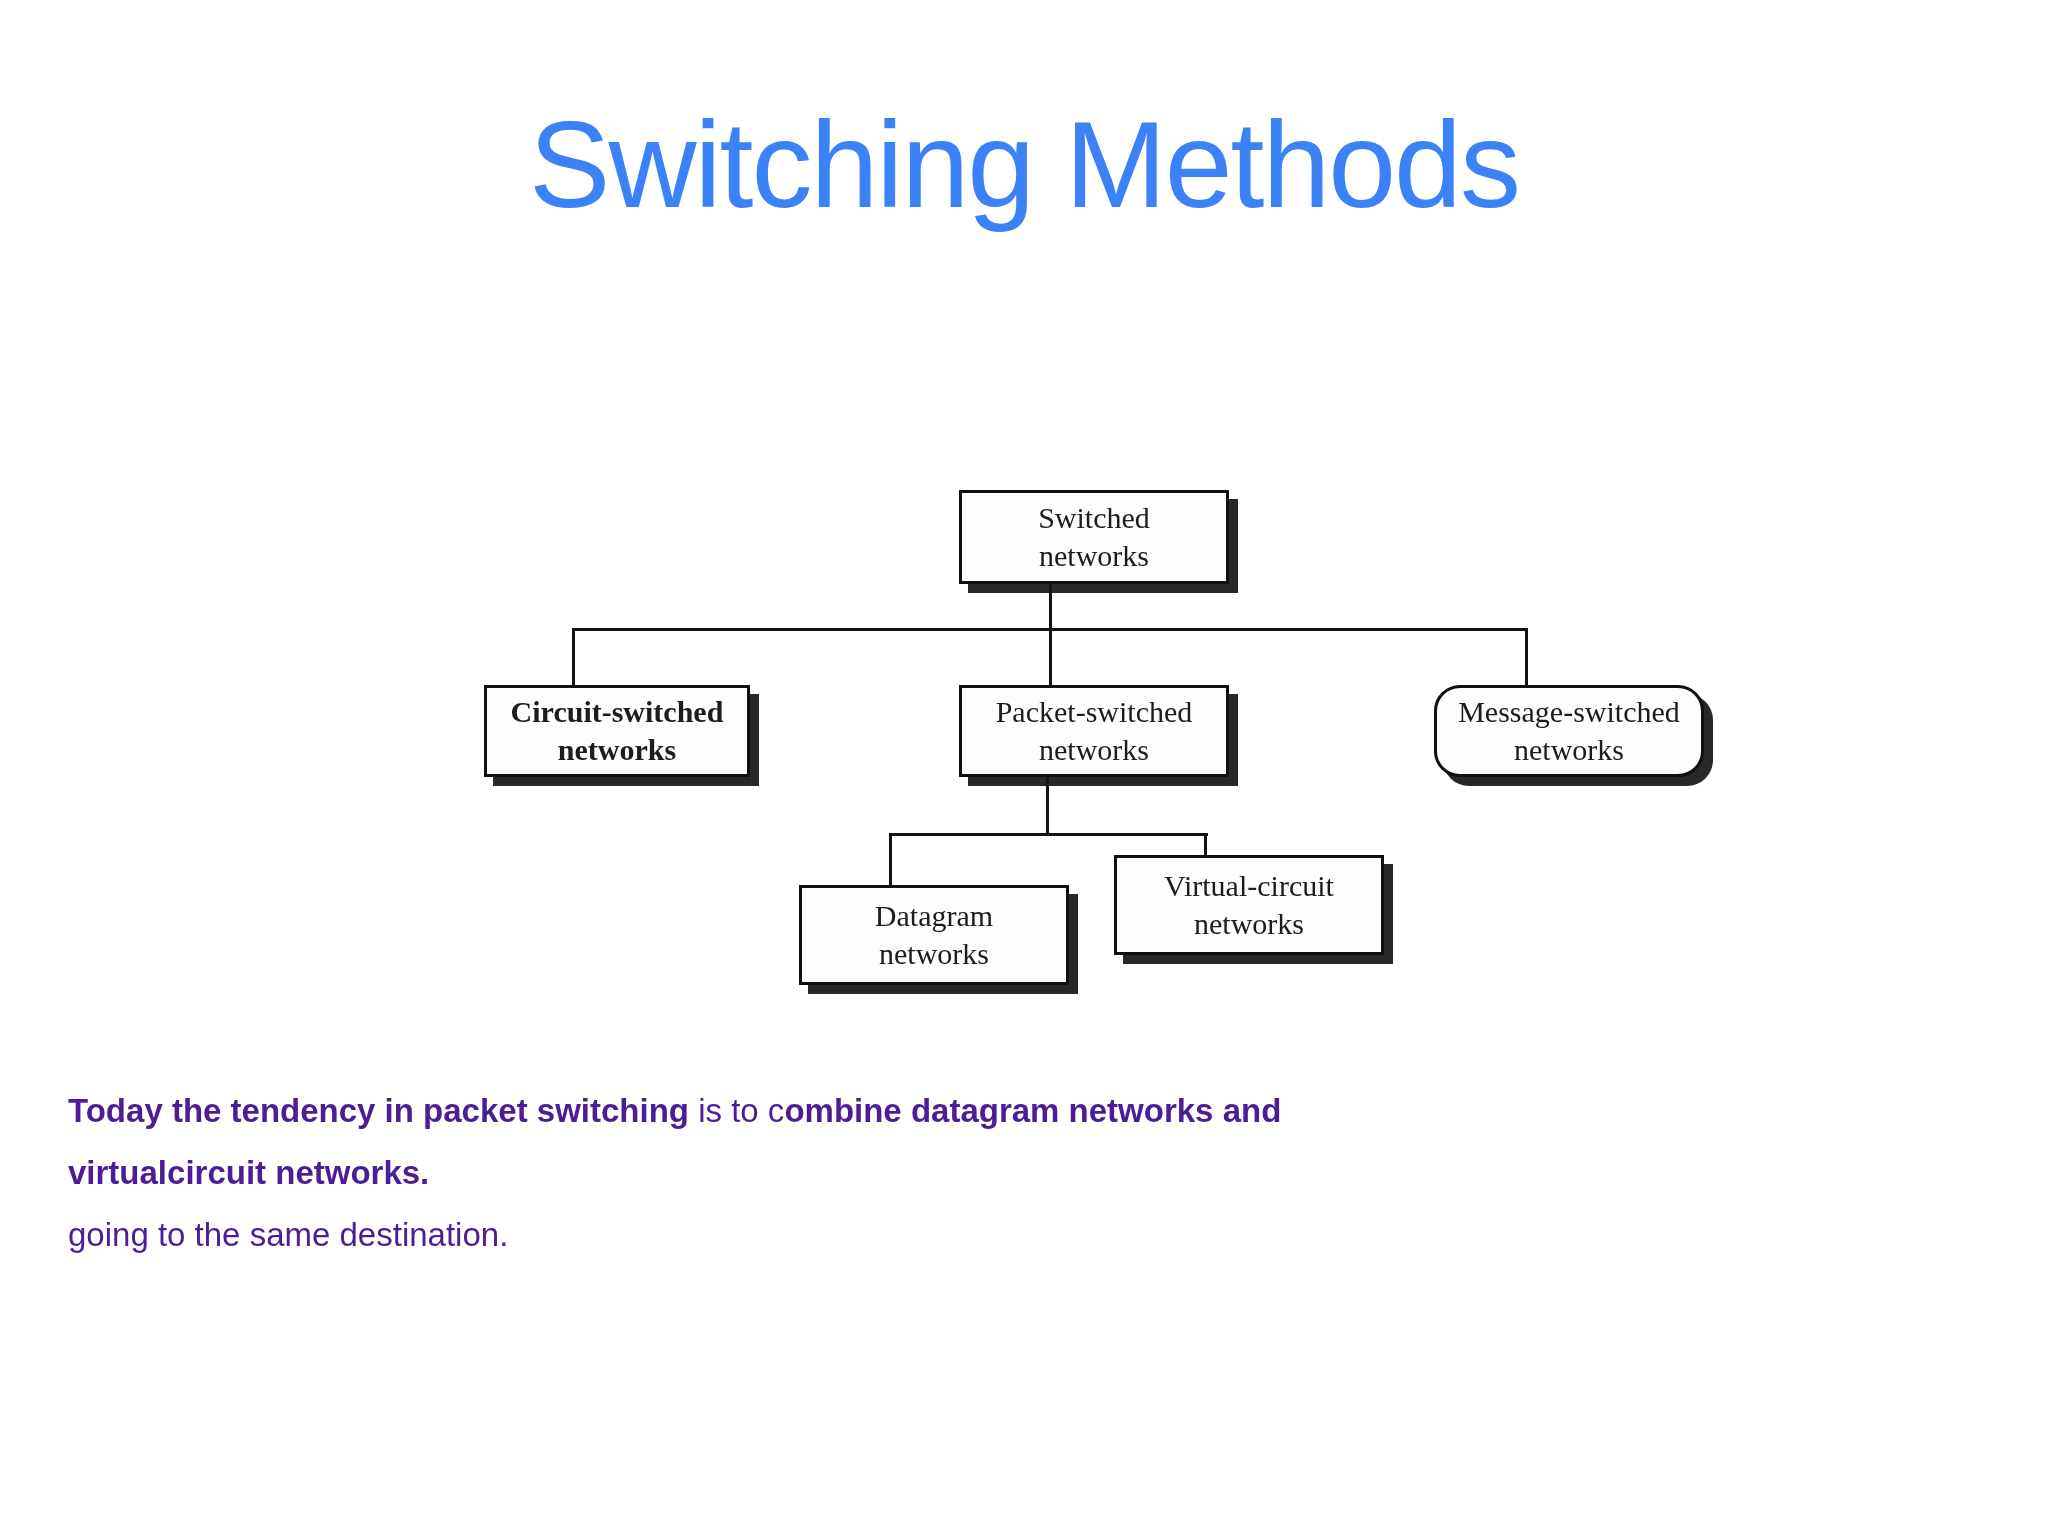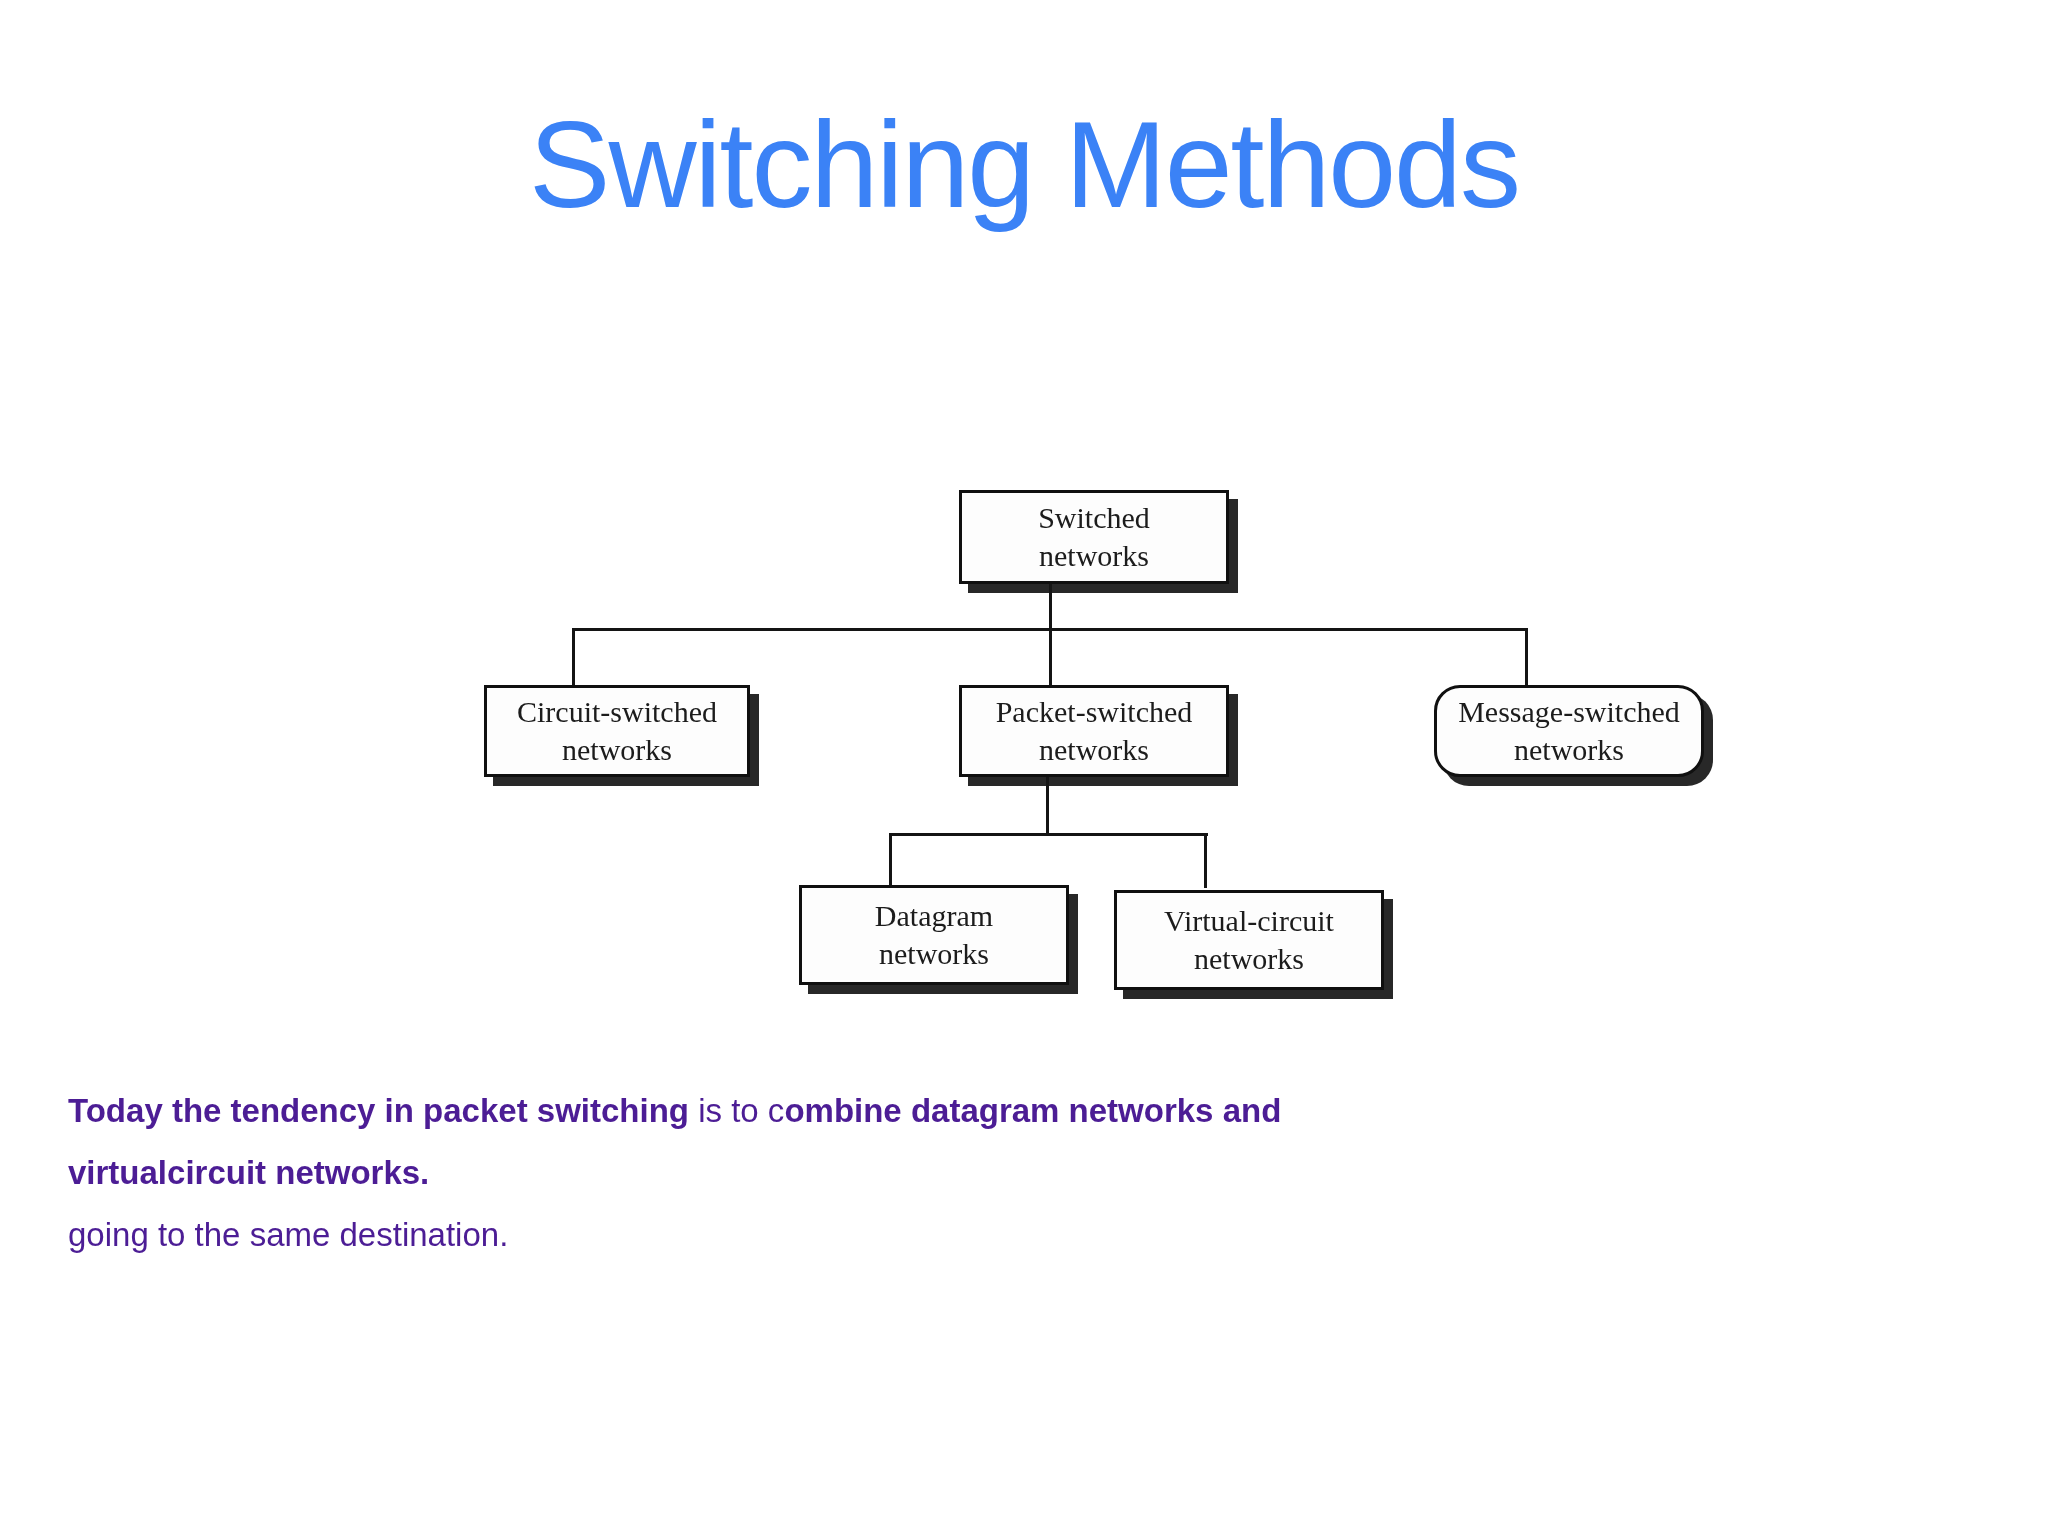--- a/index.html
+++ b/index.html
@@ -32,25 +32,25 @@
     box-sizing:border-box;
     display:flex; align-items:center; justify-content:center;
     text-align:center;
     font-family:"Liberation Serif","DejaVu Serif",serif;
     font-size:30px;
     line-height:38px;
     color:#1c1c1c;
     margin-left:44px;
   }
   .node-switched { left:915px;  top:490px; width:270px; height:94px;  }
-  .node-circuit  { left:440px;  top:685px; width:266px; height:92px;  }
+  .node-circuit  { left:440px;  top:685px; width:266px; height:92px;font-weight:bold;  }
   .node-packet   { left:915px;  top:685px; width:270px; height:92px;  }
   .node-message  { left:1390px; top:685px; width:270px; height:92px;border-radius:26px;  }
   .node-datagram { left:755px;  top:885px; width:270px; height:100px; }
-  .node-virtual  { left:1070px; top:890px; width:270px; height:100px; }
+  .node-virtual  { left:1070px; top:855px; width:270px; height:100px; }
 
   
   .line { position:absolute; background:#141414; }
   .vline { width:3px; }
   .hline { height:3px; }
   .c-top-down   { left:1049px; top:584px; height:47px; }
   .bus1         { left:572px;  top:628px; width:956px; }
   .c-circuit    { left:572px;  top:628px; height:60px; }
   .c-packet     { left:1049px; top:628px; height:60px; }
   .c-message    { left:1525px; top:628px; height:60px; }

